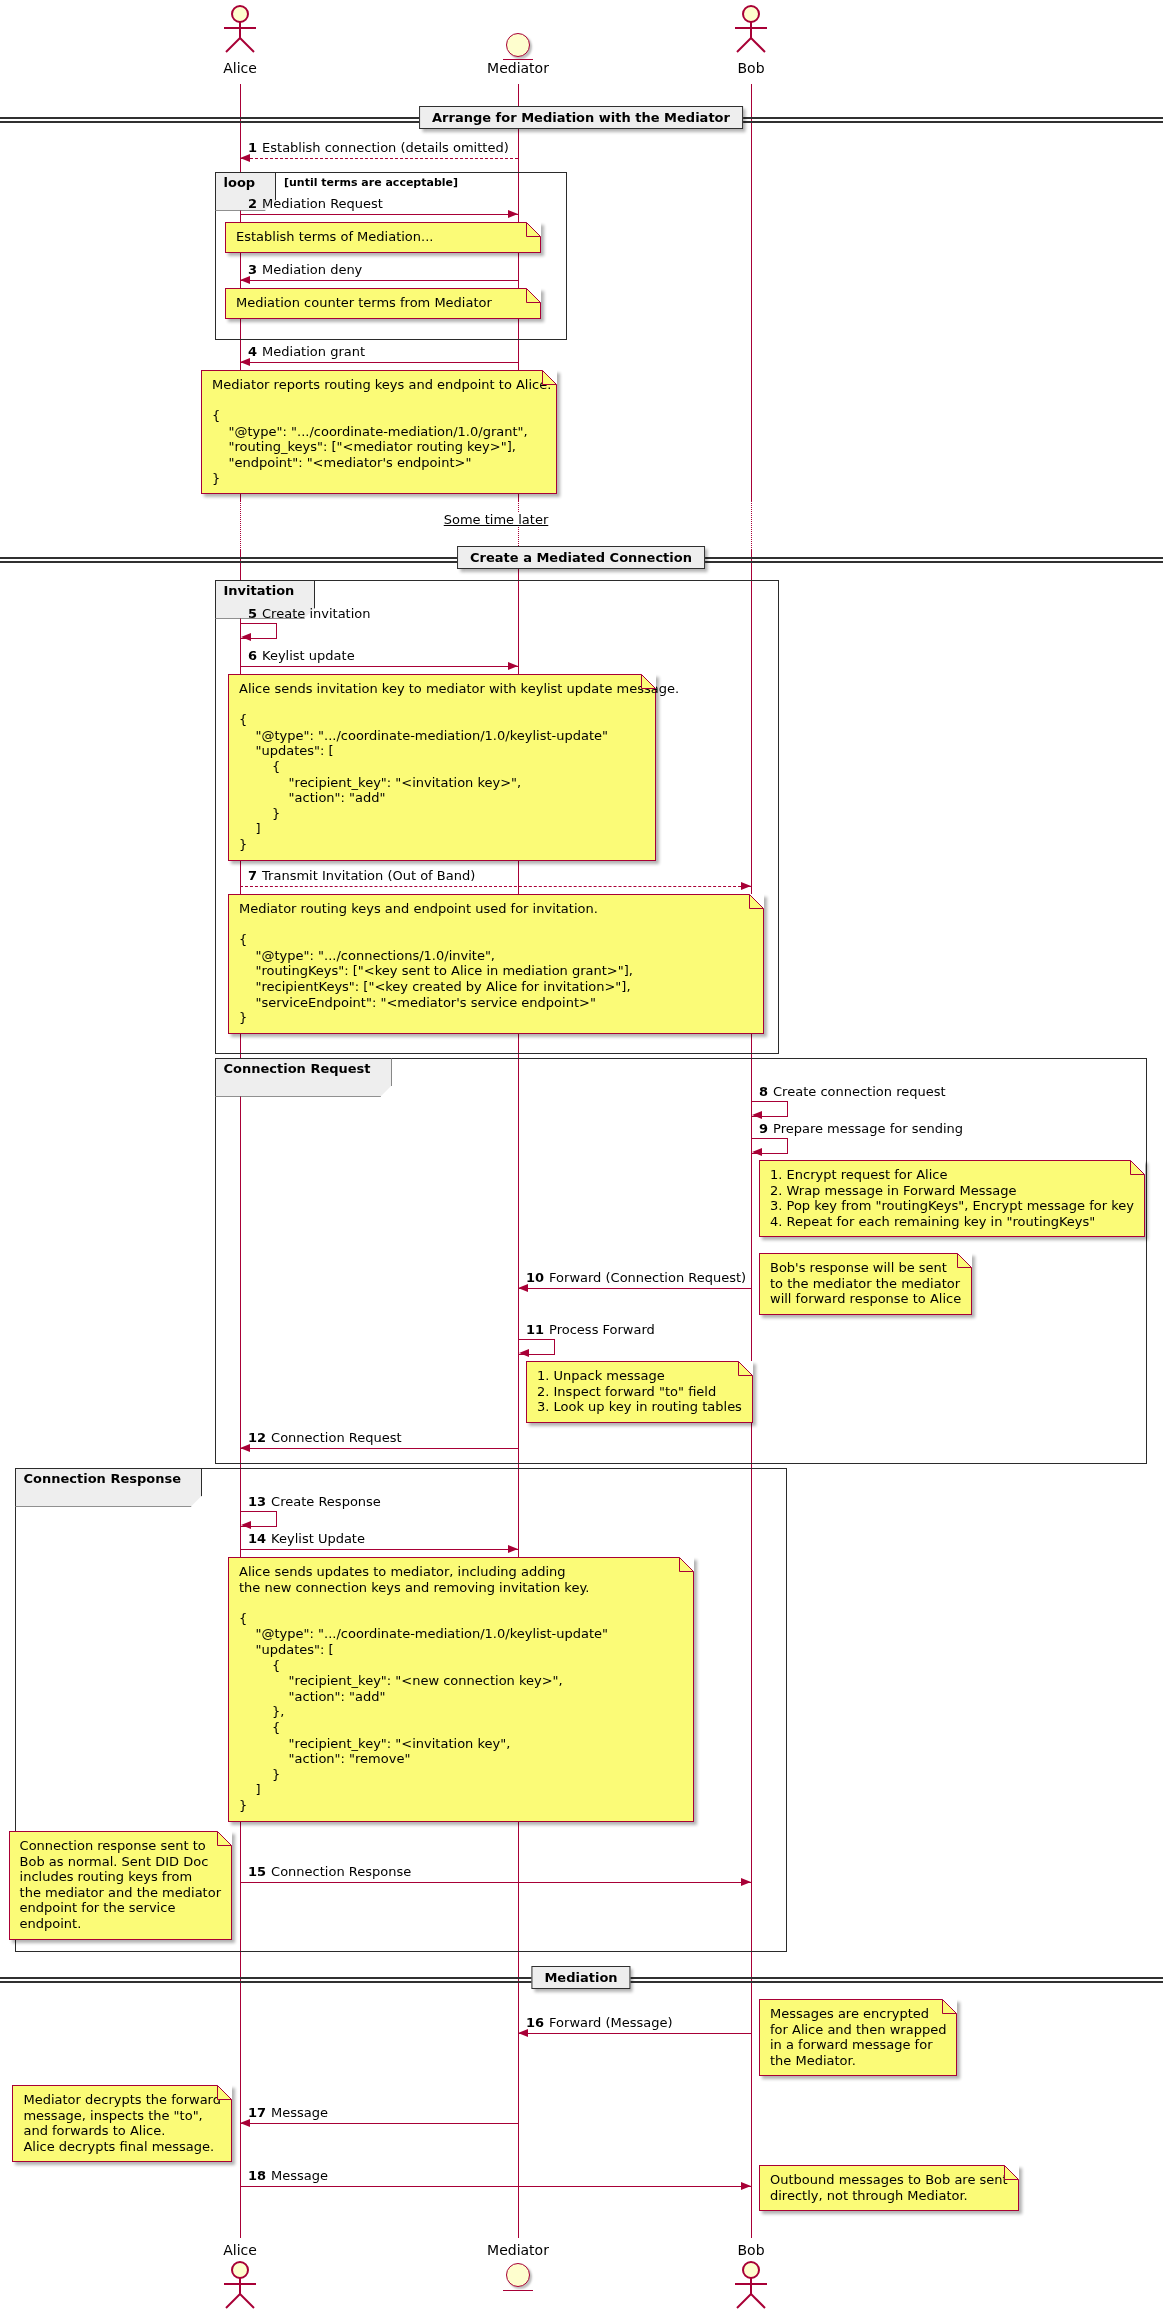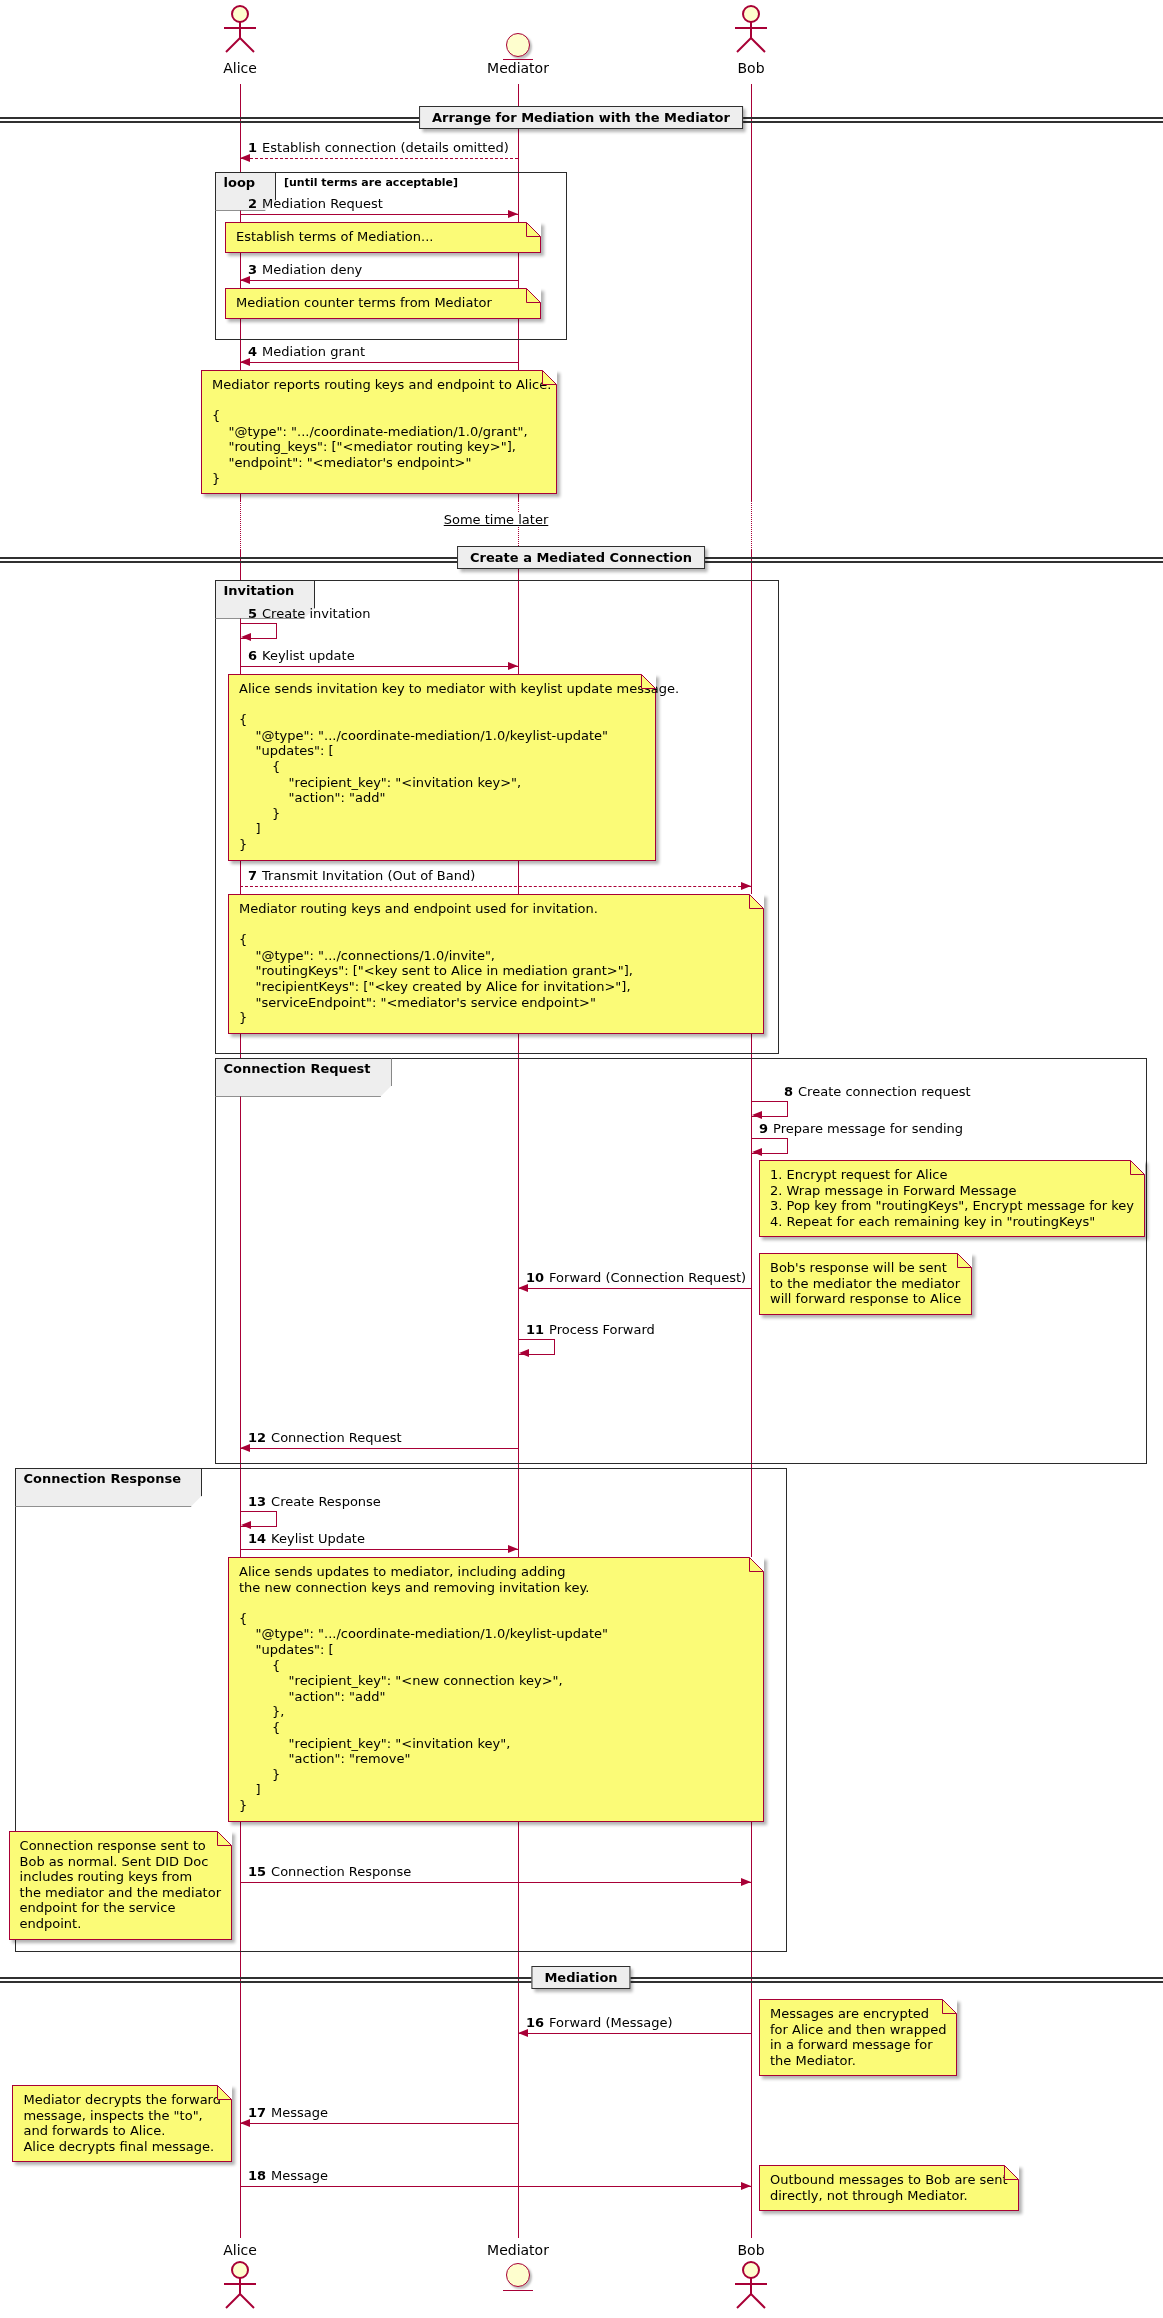--- a/index.html
+++ b/index.html
@@ -109,21 +109,21 @@
   <div class="head l" style="left:241px;top:633px"></div>
 
   <div class="mlabel" style="left:248px;top:648px"><span class="num">6</span><span>Keylist update</span></div>
   <div class="arrow" style="left:240px;top:666px;width:278px"></div>
   <div class="head r" style="left:508px;top:662px"></div>
 
   <div class="mlabel" style="left:248px;top:868px"><span class="num">7</span><span>Transmit Invitation (Out of Band)</span></div>
   <div class="arrow dashed" style="left:240px;top:886px;width:511px"></div>
   <div class="head r" style="left:741px;top:882px"></div>
 
-  <div class="mlabel" style="left:784px;top:1084px"><span class="num">8</span><span>Create connection request</span></div>
+  <div class="mlabel" style="left:759px;top:1084px"><span class="num">8</span><span>Create connection request</span></div>
   <div class="selfarrow" style="left:751px;top:1101px"></div>
   <div class="head l" style="left:752px;top:1111px"></div>
 
   <div class="mlabel" style="left:759px;top:1121px"><span class="num">9</span><span>Prepare message for sending</span></div>
   <div class="selfarrow" style="left:751px;top:1138px"></div>
   <div class="head l" style="left:752px;top:1148px"></div>
 
   <div class="mlabel" style="left:526px;top:1270px"><span class="num">10</span><span>Forward (Connection Request)</span></div>
   <div class="arrow" style="left:518px;top:1288px;width:233px"></div>
   <div class="head l" style="left:518px;top:1284px"></div>
@@ -230,21 +230,30 @@
   </div>
   <div class="note" style="left:759px;top:1253px">
     <svg class="fold" width="15" height="15">
         <path d="M0,0 L15,0 L15,15 Z" fill="#ffffff"></path>
         <path d="M0.5,0.5 L14.5,14.5 L0.5,14.5 Z" fill="#FBFB77" stroke="#A80036"></path>
       </svg>
     <div class="note-text">Bob's response will be sent
 to the mediator the mediator
 will forward response to Alice</div>
   </div>
-  <div class="note" style="left:228px;top:1557px;width:536px">
+  <div class="note" style="left:526px;top:1361px">
+    <svg class="fold" width="15" height="15">
+        <path d="M0,0 L15,0 L15,15 Z" fill="#ffffff"></path>
+        <path d="M0.5,0.5 L14.5,14.5 L0.5,14.5 Z" fill="#FBFB77" stroke="#A80036"></path>
+      </svg>
+    <div class="note-text">1. Unpack message
+2. Inspect forward "to" field
+3. Look up key in routing tables</div>
+  </div>
+  <div class="note" style="left:228px;top:1557px;width:466px">
     <svg class="fold" width="15" height="15">
         <path d="M0,0 L15,0 L15,15 Z" fill="#ffffff"></path>
         <path d="M0.5,0.5 L14.5,14.5 L0.5,14.5 Z" fill="#FBFB77" stroke="#A80036"></path>
       </svg>
     <div class="note-text">Alice sends updates to mediator, including adding
 the new connection keys and removing invitation key.
 
 {
     "@type": ".../coordinate-mediation/1.0/keylist-update"
     "updates": [

